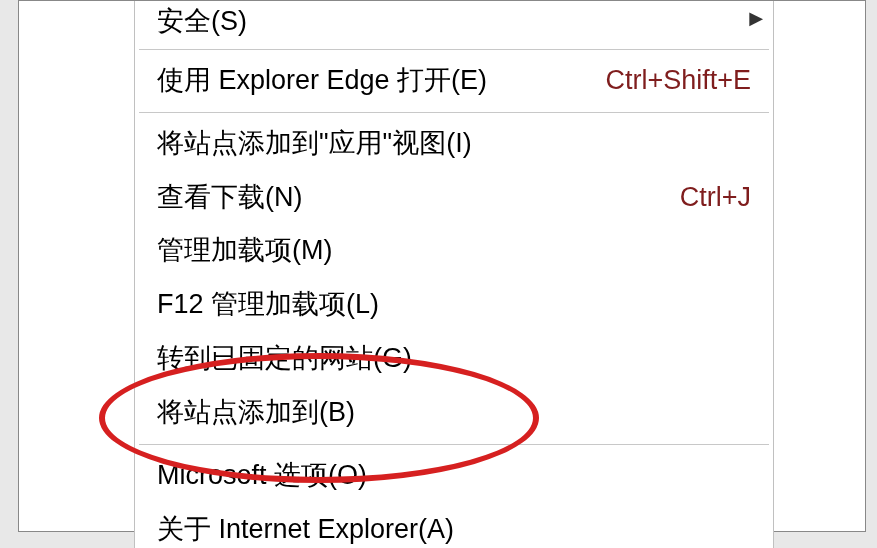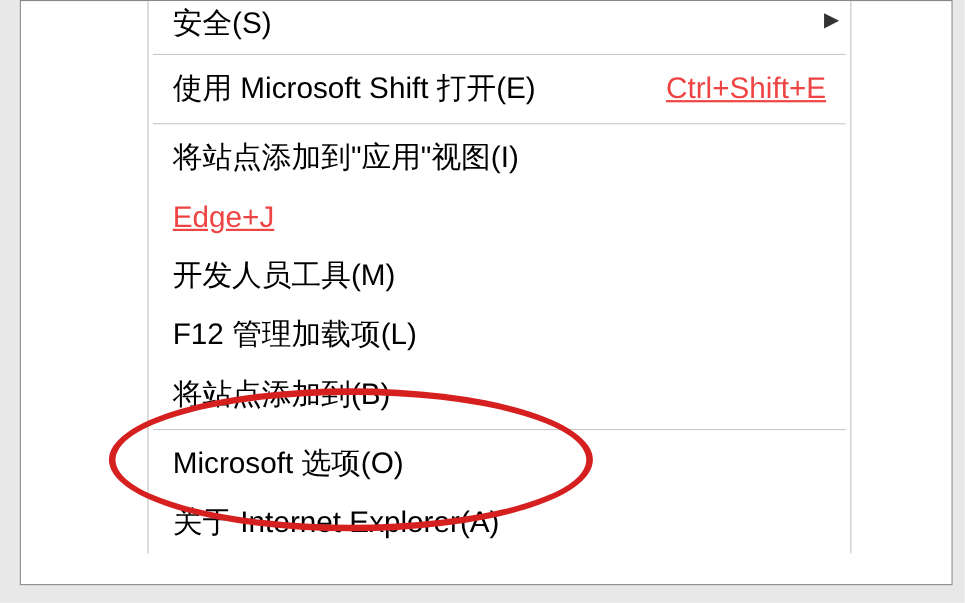--- a/index.html
+++ b/index.html
@@ -44,23 +44,22 @@
       line-height: 1.55;
     }
     .menu-item.partial-top {
       padding-top: 0;
       padding-bottom: 2px;
     }
     .menu-label {
       white-space: nowrap;
     }
     .menu-shortcut {
-      color: #ef4444;
+      color: #7f1d1d;
       white-space: nowrap;
-      text-decoration: underline;
     }
     .menu-separator {
       height: 1px;
       background: #c8c8c8;
       margin: 4px 4px;
     }
     .submenu-arrow {
       position: absolute;
       right: 10px;
       top: 4px;
@@ -87,45 +86,50 @@
   <div class="menu-container">
 
     <div class="menu-item partial-top" style="position:relative;">
       <span class="menu-label">安全(S)</span>
       <span class="submenu-arrow">▶</span>
     </div>
 
     <div class="menu-separator"></div>
 
     <div class="menu-item">
-      <span class="menu-label">使用 Microsoft Shift 打开(E)</span>
+      <span class="menu-label">使用 Explorer Edge 打开(E)</span>
       <span class="menu-shortcut">Ctrl+Shift+E</span>
     </div>
 
     <div class="menu-separator"></div>
 
     <div class="menu-item">
       <span class="menu-label">将站点添加到"应用"视图(I)</span>
       <span class="menu-shortcut"></span>
     </div>
 
     <div class="menu-item">
-      <span class="menu-shortcut">Edge+J</span>
+      <span class="menu-label">查看下载(N)</span>
+      <span class="menu-shortcut">Ctrl+J</span>
     </div>
 
     <div class="menu-item">
-      <span class="menu-label">开发人员工具(M)</span>
+      <span class="menu-label">管理加载项(M)</span>
       <span class="menu-shortcut"></span>
     </div>
 
     <div class="menu-item">
       <span class="menu-label">F12 管理加载项(L)</span>
       <span class="menu-shortcut"></span>
     </div>
 
+    <div class="menu-item">
+      <span class="menu-label">转到已固定的网站(G)</span>
+      <span class="menu-shortcut"></span>
+    </div>
 
     <div class="menu-item">
       <span class="menu-label">将站点添加到(B)</span>
       <span class="menu-shortcut"></span>
     </div>
 
     <div class="menu-separator"></div>
 
     <div class="menu-item">
       <span class="menu-label">Microsoft 选项(O)</span>

